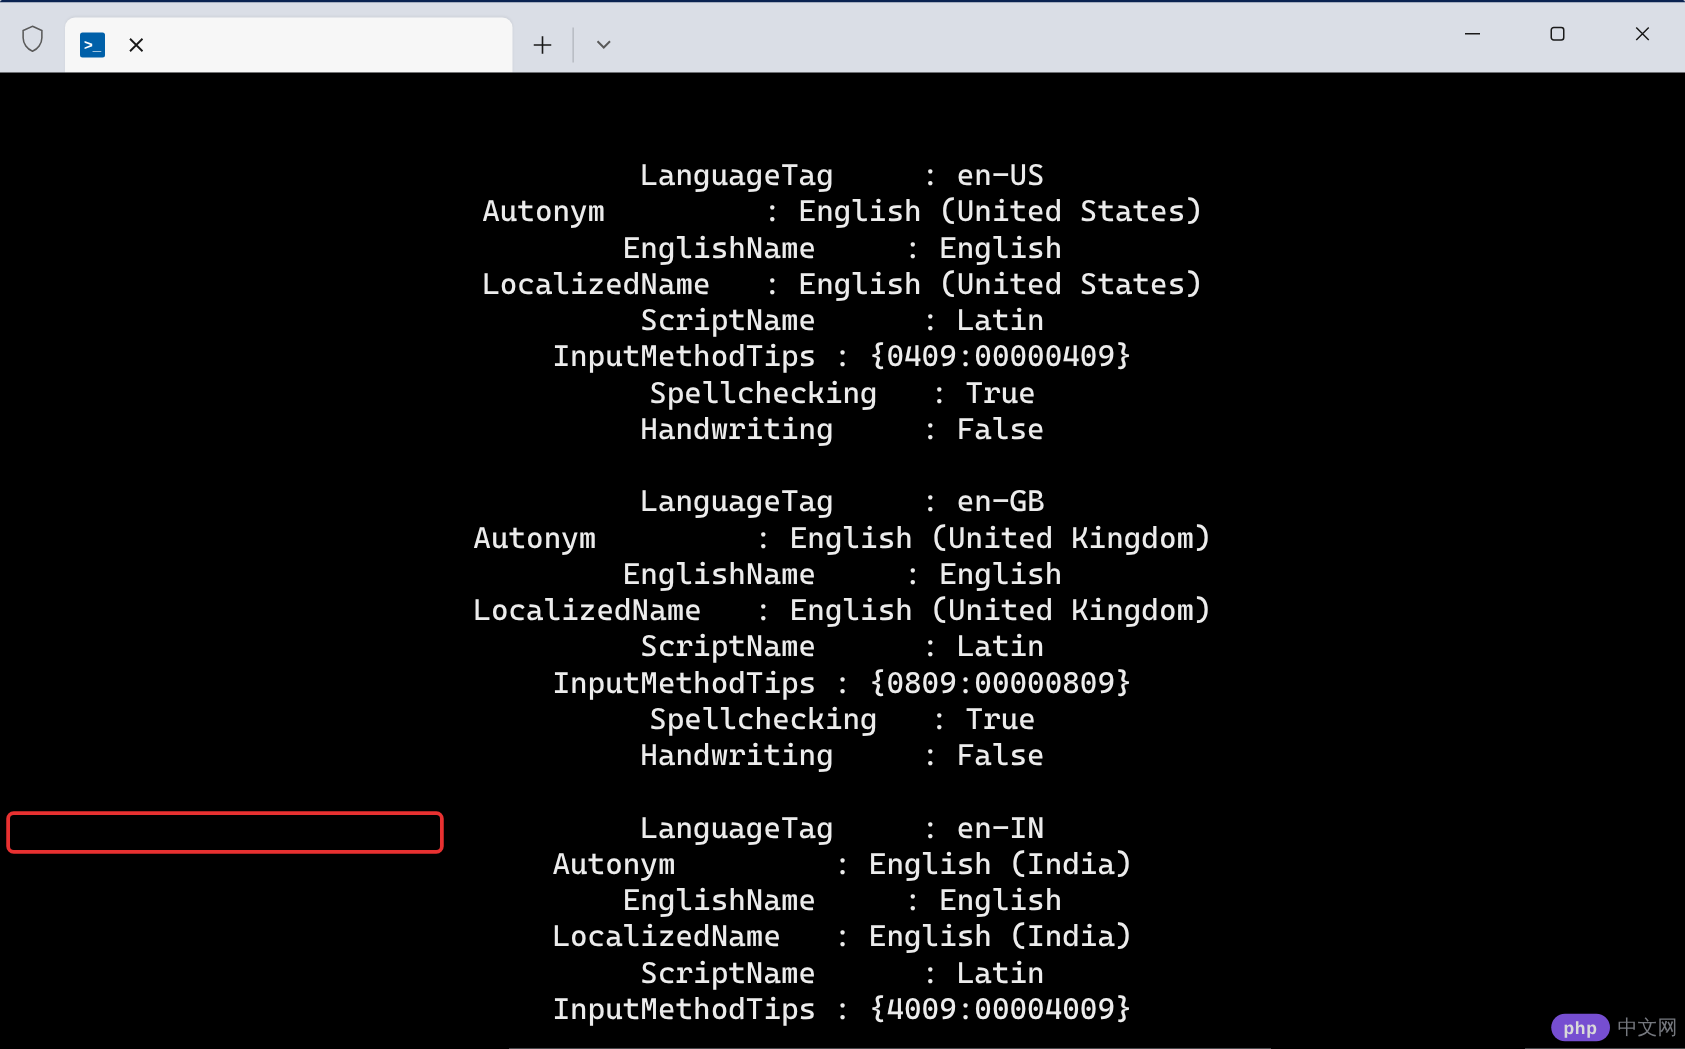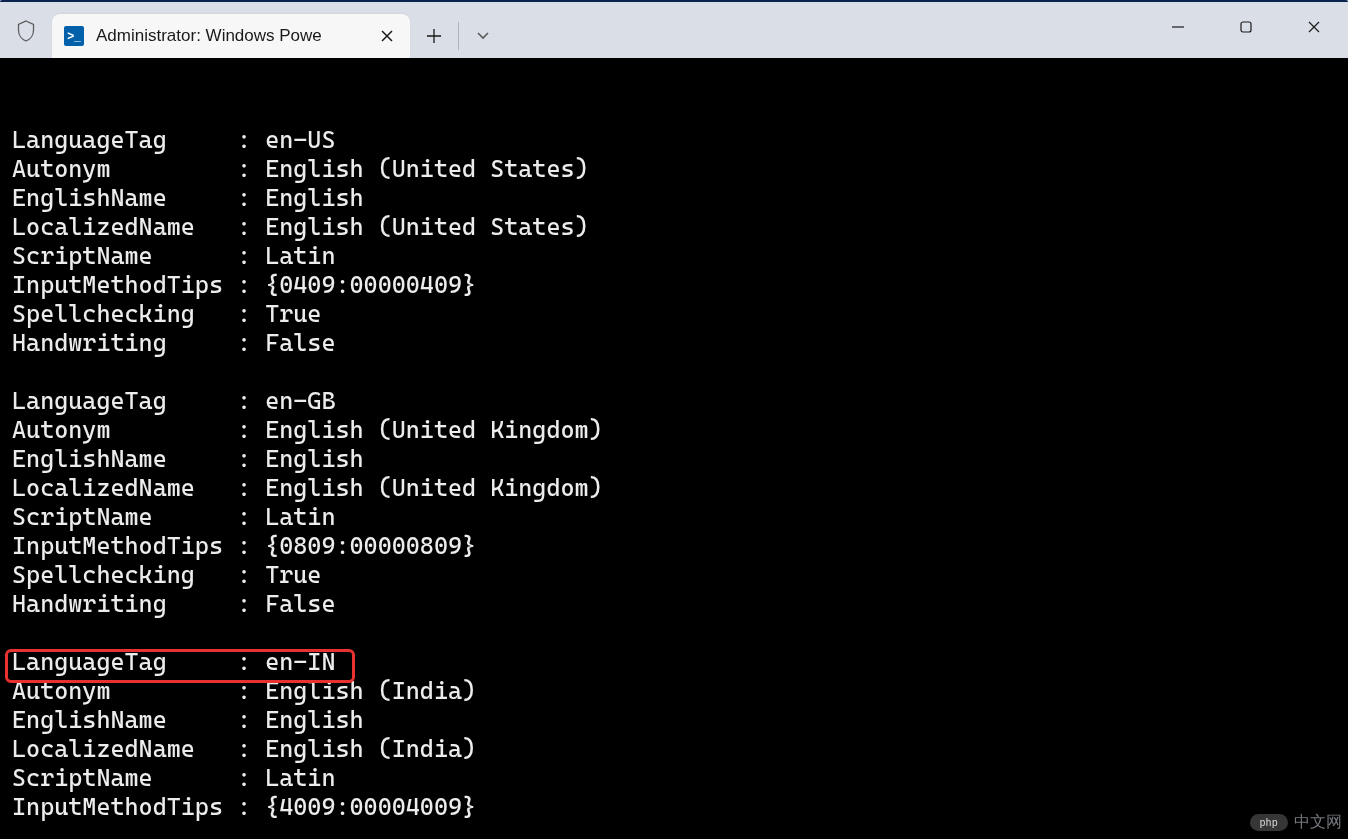--- a/index.html
+++ b/index.html
@@ -151,41 +151,42 @@
       bottom: 0;
       background: #000000;
       padding: 10px 12px;
       font-family: "Cascadia Mono", "Consolas", "Courier New", monospace;
       font-size: 24px;
       line-height: 29px;
       color: #ececec;
       white-space: pre;
       overflow: hidden;
       font-weight: 500;
+      text-align: center;
     }
     .highlight-box {
       position: absolute;
       border: 3px solid #e83131;
       border-radius: 6px;
       pointer-events: none;
     }
     .watermark {
       position: absolute;
       right: 6px;
       bottom: 6px;
       display: flex;
       align-items: center;
       gap: 6px;
       opacity: 0.85;
     }
     .watermark-pill {
-      background: #404040;
+      background: #8b5cf6;
       color: white;
-      font-weight: normal;
-      font-size: 10px;
+      font-weight: bold;
+      font-size: 14px;
       padding: 3px 10px;
       border-radius: 12px;
       font-family: Arial, sans-serif;
       letter-spacing: 0.5px;
     }
     .watermark-text {
       color: #8a8d95;
       font-size: 16px;
       font-family: "Microsoft YaHei", sans-serif;
     }
@@ -198,21 +199,20 @@
 <div class="titlebar">
   <div class="shield-icon">
     <svg viewBox="0 0 24 28">
       <path d="M12 2 L21 6 V13 C21 19 17 24 12 26 C7 24 3 19 3 13 V6 Z"></path>
     </svg>
   </div>
   <div class="tab">
     <div class="tab-icon">
       <span class="tab-icon-text">&gt;_</span>
     </div>
-    <span class="tab-title">Administrator: Windows Powe</span>
     <div class="tab-close">
       <svg width="14" height="14" viewBox="0 0 14 14">
           <path d="M2 2 L12 12 M12 2 L2 12" stroke="#1a1a1a" stroke-width="1.5"></path>
         </svg>
     </div>
   </div>
   <div class="new-tab-btn">
     <svg width="16" height="16" viewBox="0 0 16 16">
         <path d="M8 1 V15 M1 8 H15" stroke="#1a1a1a" stroke-width="1.3"></path>
       </svg>

